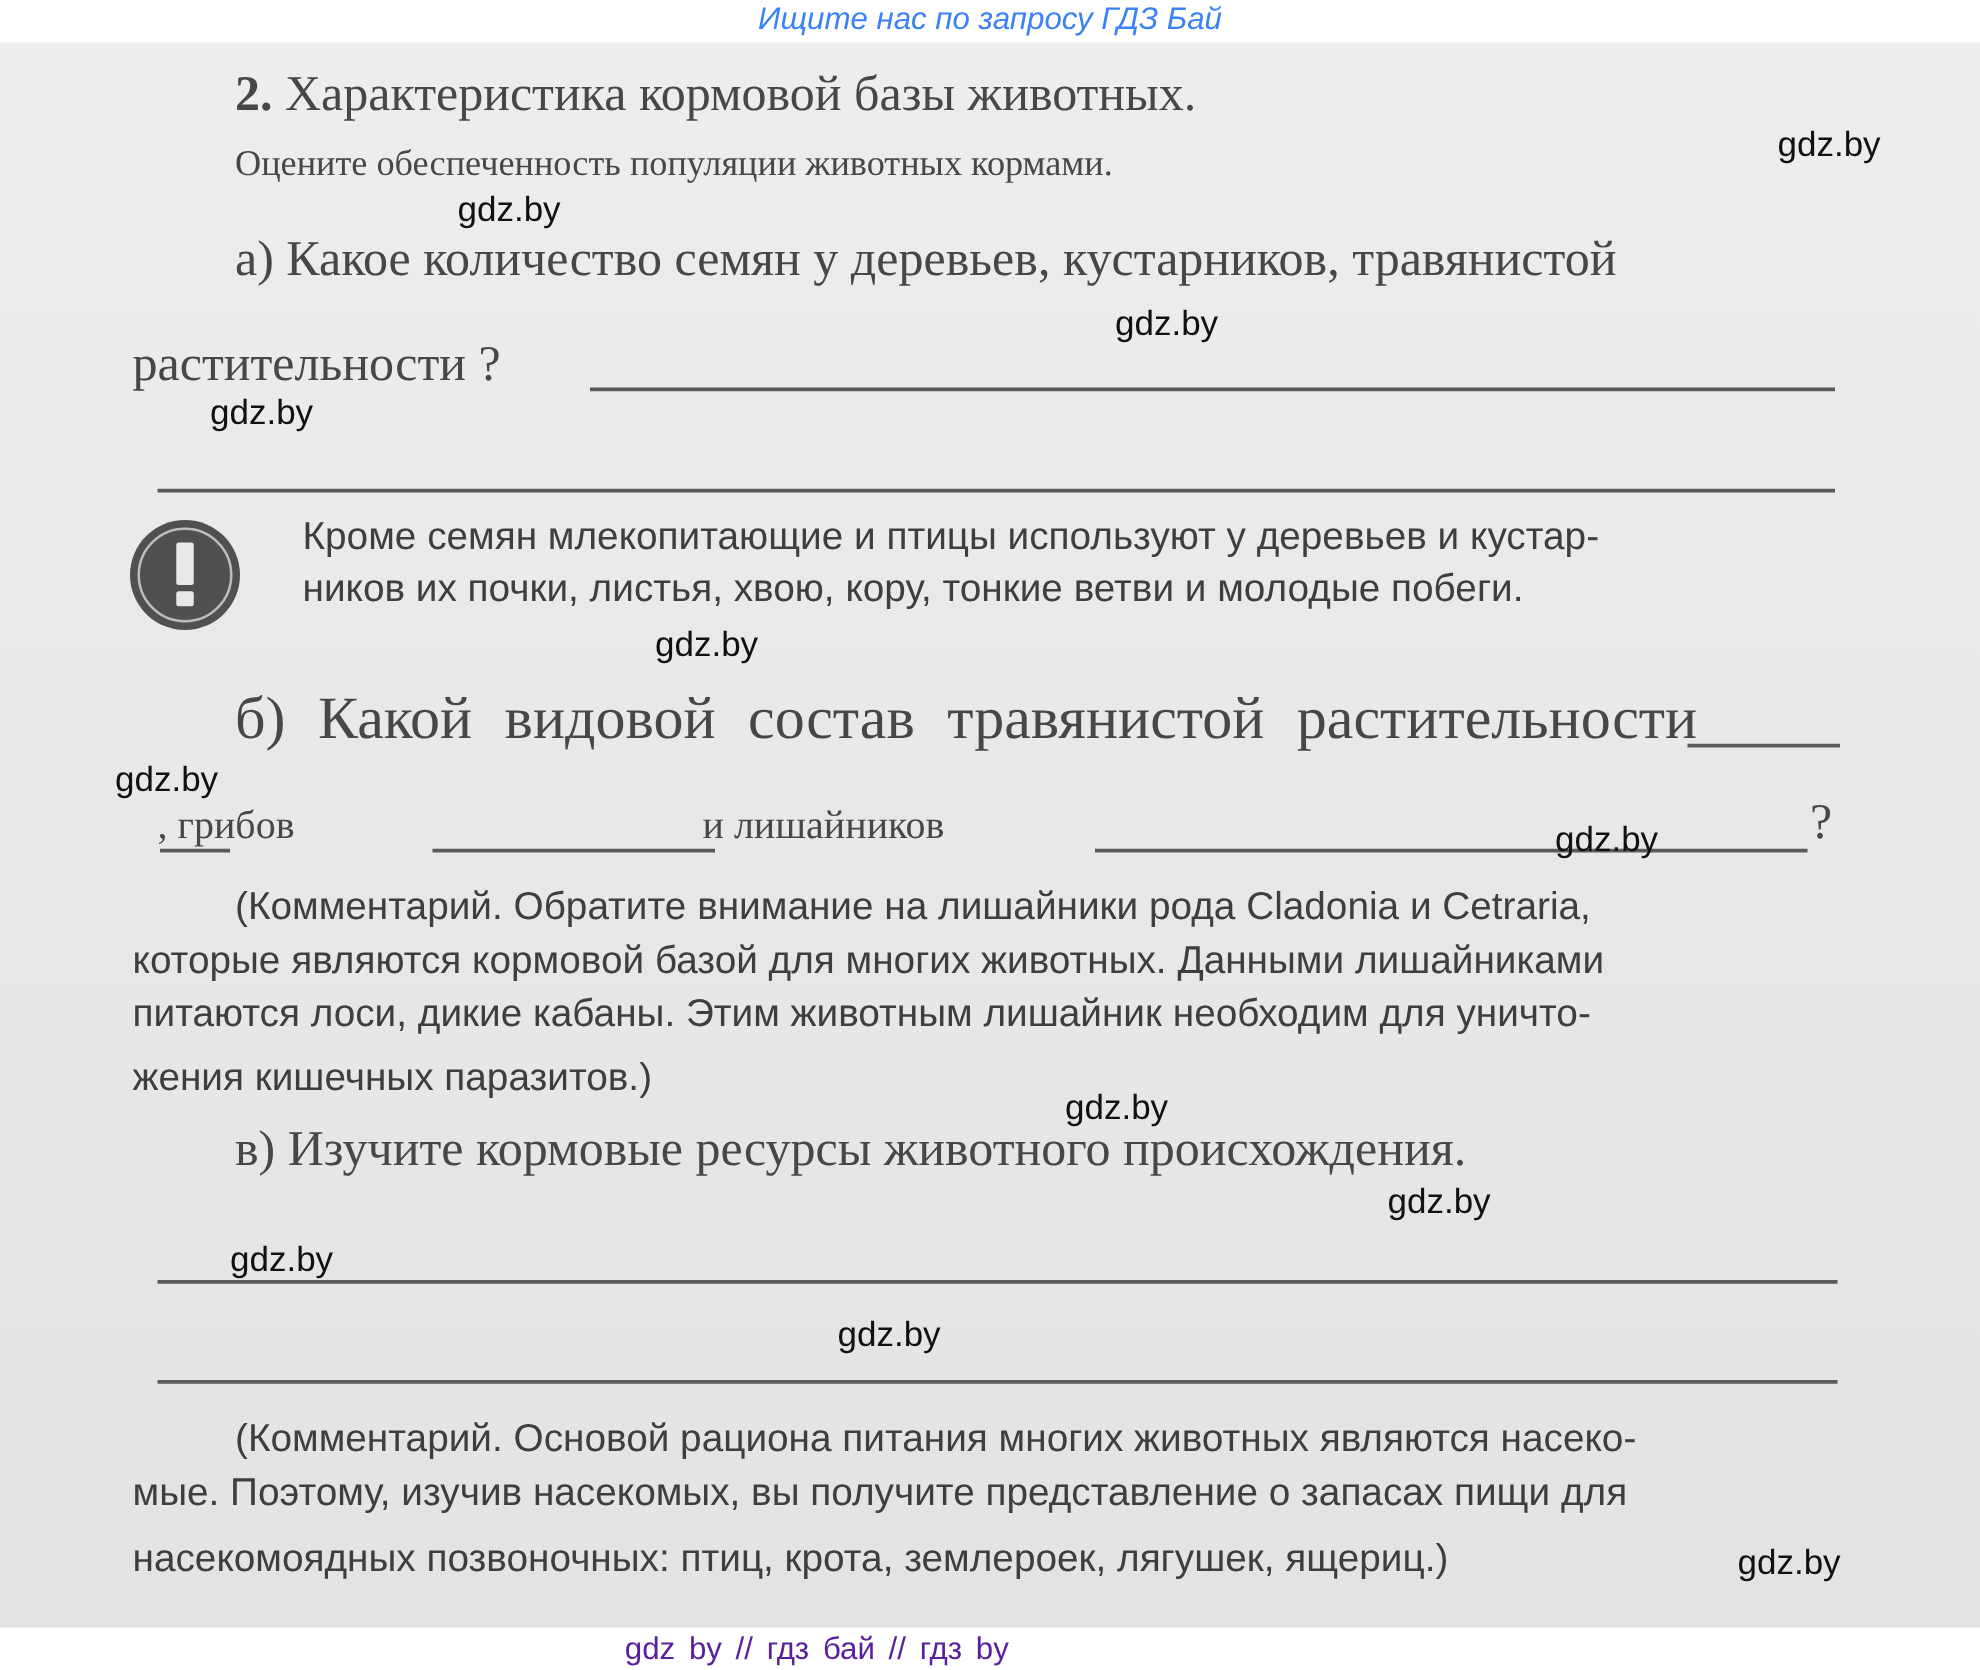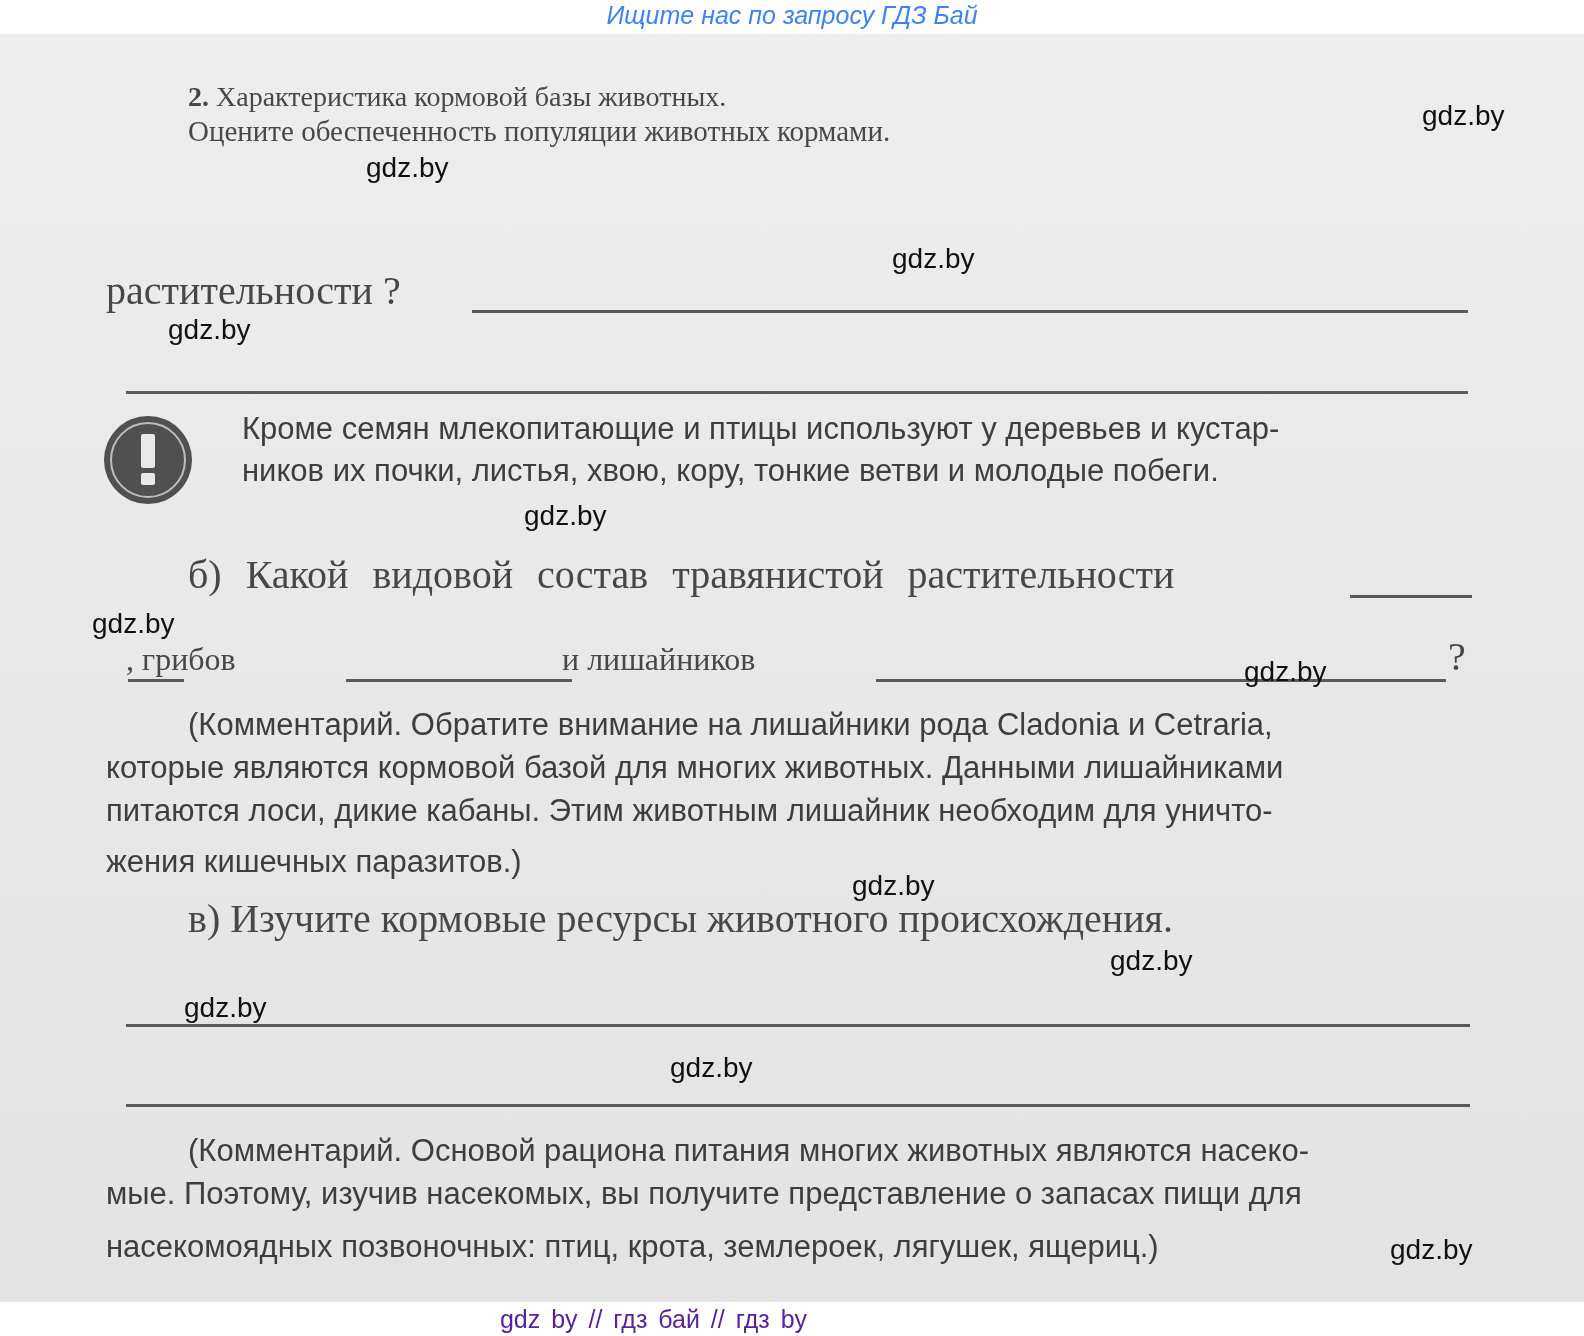--- a/index.html
+++ b/index.html
@@ -53,22 +53,22 @@
       white-space: nowrap;
     }
     .sans-line {
       position: absolute;
       font-family: "Liberation Sans", sans-serif;
       color: #3e3e3e;
       white-space: nowrap;
       font-size: 31px;
     }
     .heading {
-      left: 188px; top: 40px;
-      font-size: 28px;
+      left: 188px; top: 18px;
+      font-size: 40px;
       line-height: 46px;
     }
     .heading b { font-weight: bold; }
     .subheading {
       left: 188px; top: 74px;
       font-size: 29px;
       line-height: 46px;
     }
     .q-a1 {
       left: 188px; top: 150px;
@@ -113,21 +113,21 @@
       left: 37px; top: 57px;
       width: 14px; height: 12px;
       background: #e8e8e8;
       border-radius: 2px;
     }
     .note1 { left: 242px; top: 375px; line-height: 40px; }
     .note2 { left: 242px; top: 417px; line-height: 40px; }
 
     .q-b1 {
       left: 188px; top: 518px;
-      font-size: 40px; line-height: 46px;
+      font-size: 48px; line-height: 46px;
       word-spacing: 14px;
     }
     .q-b2 {
       left: 126px; top: 602px;
       font-size: 32px; line-height: 46px;
     }
     .q-b3 {
       left: 562px; top: 602px;
       font-size: 32px; line-height: 46px;
     }
@@ -165,20 +165,21 @@
 <div class="top-banner">Ищите нас по запросу ГДЗ Бай</div>
 
 <div class="page">
 
   <div class="serif-line heading">
     <b>2.</b>
     <span>Характеристика кормовой базы животных.</span>
   </div>
   <div class="serif-line subheading">Оцените обеспеченность популяции животных кормами.</div>
 
+  <div class="serif-line q-a1">а) Какое количество семян у деревьев, кустарников, травянистой</div>
   <div class="serif-line q-a2">растительности  ?</div>
   <div class="blank" style="left:472px; top:276px; width:996px;"></div>
   <div class="blank" style="left:126px; top:357px; width:1342px;"></div>
 
   <div class="note-icon">
     <div class="ring"></div>
     <div class="bar"></div>
     <div class="dot"></div>
   </div>
   <div class="sans-line note2">ников их почки, листья, хвою, кору, тонкие ветви и молодые побеги.</div>

